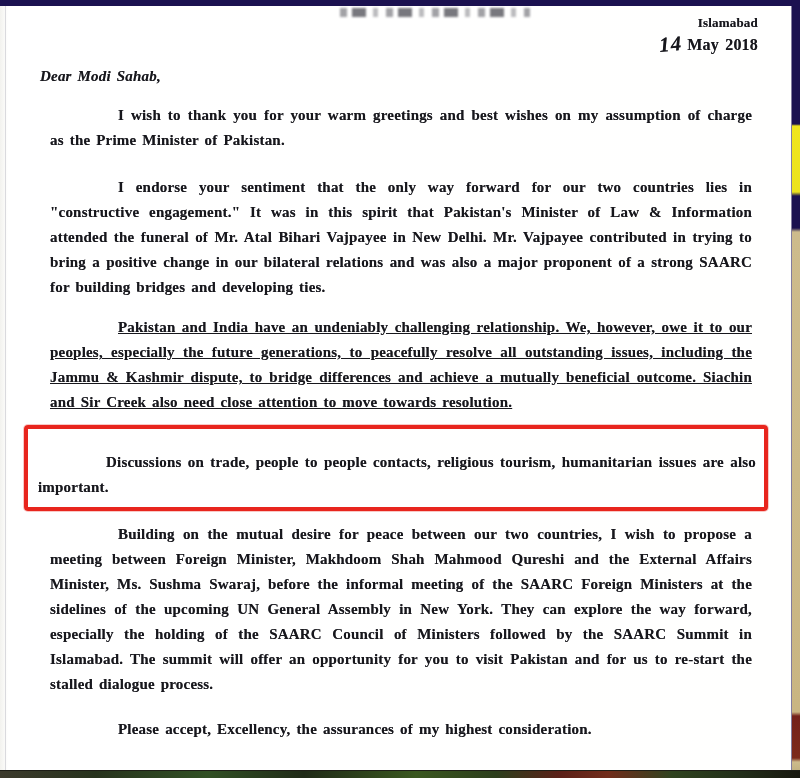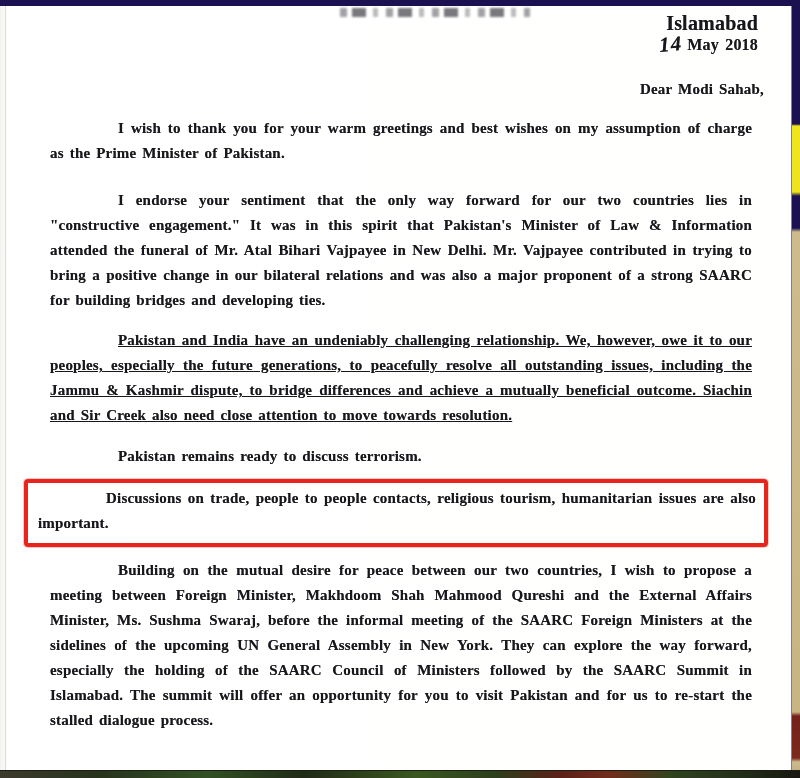--- a/index.html
+++ b/index.html
@@ -62,45 +62,45 @@
     color: #17171c;
     font-weight: 700;
     font-size: 15px;
     line-height: 25px;
     text-align: justify;
     word-spacing: 2px;
     letter-spacing: 0.2px;
     text-shadow: 0 0 0.5px rgba(10,10,20,0.55);
   }
   .date-block { text-align: right; line-height: 18px; margin-right: 6px; }
-  .place { font-size: 20px; text-align: right; }
+  .place { font-size: 13px; text-align: right; }
   .date-line { font-size: 16px; line-height: 22px; }
   .day-handwritten {
     display: inline-block;
     font-style: italic;
     font-size: 21px;
     transform: rotate(-5deg) translateY(1px);
     margin-right: 5px;
     letter-spacing: 1px;
   }
-  .salutation { margin: 21px 0 0 2px; text-align: right; }
+  .salutation { margin: 8px 0 0 2px; text-align: left; font-style: italic; }
   .letter p { margin: 12px; text-indent: 68px; }
   .p-m14 { margin-top: 14px !important; }
   .p-m22 { margin-top: 22px !important; }
   .p-m15 { margin-top: 15px !important; text-decoration: underline; }
   .p-m16 { margin-top: 16px !important; }
   .p-m11 { margin-top: 11px !important; }
   .p-m9  { margin-top: 9px  !important; }
   .p-m20 { margin-top: 20px !important; }
   
   .redbox {
     border: 4px solid #e8251d;
     border-radius: 4px;
     margin: -2px -4px 0 -14px;
-    padding: 3px 8px 7px 10px;
+    padding: 21px 8px 7px 10px;
     box-shadow: 0 0 0 1px rgba(232,37,29,0.25);
   }
   .redbox p { margin: 0; }
 </style>
 </head>
 <body>
 
 <div class="page">
 
   <div class="top-bar"></div>
@@ -115,29 +115,29 @@
     </div>
 
     <div class="salutation">Dear Modi Sahab,</div>
 
     <p class="p-m14">I wish to thank you for your warm greetings and best wishes on my assumption of charge as the Prime Minister of Pakistan.</p>
 
     <p class="p-m22">I endorse your sentiment that the only way forward for our two countries lies in "constructive engagement." It was in this spirit that Pakistan's Minister of Law &amp; Information attended the funeral of Mr. Atal Bihari Vajpayee in New Delhi. Mr. Vajpayee contributed in trying to bring a positive change in our bilateral relations and was also a major proponent of a strong SAARC for building bridges and developing ties.</p>
 
     <p class="p-m15">Pakistan and India have an undeniably challenging relationship. We, however, owe it to our peoples, especially the future generations, to peacefully resolve all outstanding issues, including the Jammu &amp; Kashmir dispute, to bridge differences and achieve a mutually beneficial outcome. Siachin and Sir Creek also need close attention to move towards resolution.</p>
 
-    <p class="p-m16">Pakistan remains ready to discuss terrorism.</p>
 
     <div class="redbox">
       <p>Discussions on trade, people to people contacts, religious tourism, humanitarian issues are also important.</p>
     </div>
 
     <p class="p-m11">Building on the mutual desire for peace between our two countries, I wish to propose a meeting between Foreign Minister, Makhdoom Shah Mahmood Qureshi and the External Affairs Minister, Ms. Sushma Swaraj, before the informal meeting of the SAARC Foreign Ministers at the sidelines of the upcoming UN General Assembly in New York. They can explore the way forward, especially the holding of the SAARC Council of Ministers followed by the SAARC Summit in Islamabad. The summit will offer an opportunity for you to visit Pakistan and for us to re-start the stalled dialogue process.</p>
 
 
+    <p class="p-m20">Please accept, Excellency, the assurances of my highest consideration.</p>
 
   </div>
 
   <div class="right-navy-line"></div>
   <div class="right-strip"></div>
   <div class="bottom-strip"></div>
 
 </div>
 
 </body></html>

